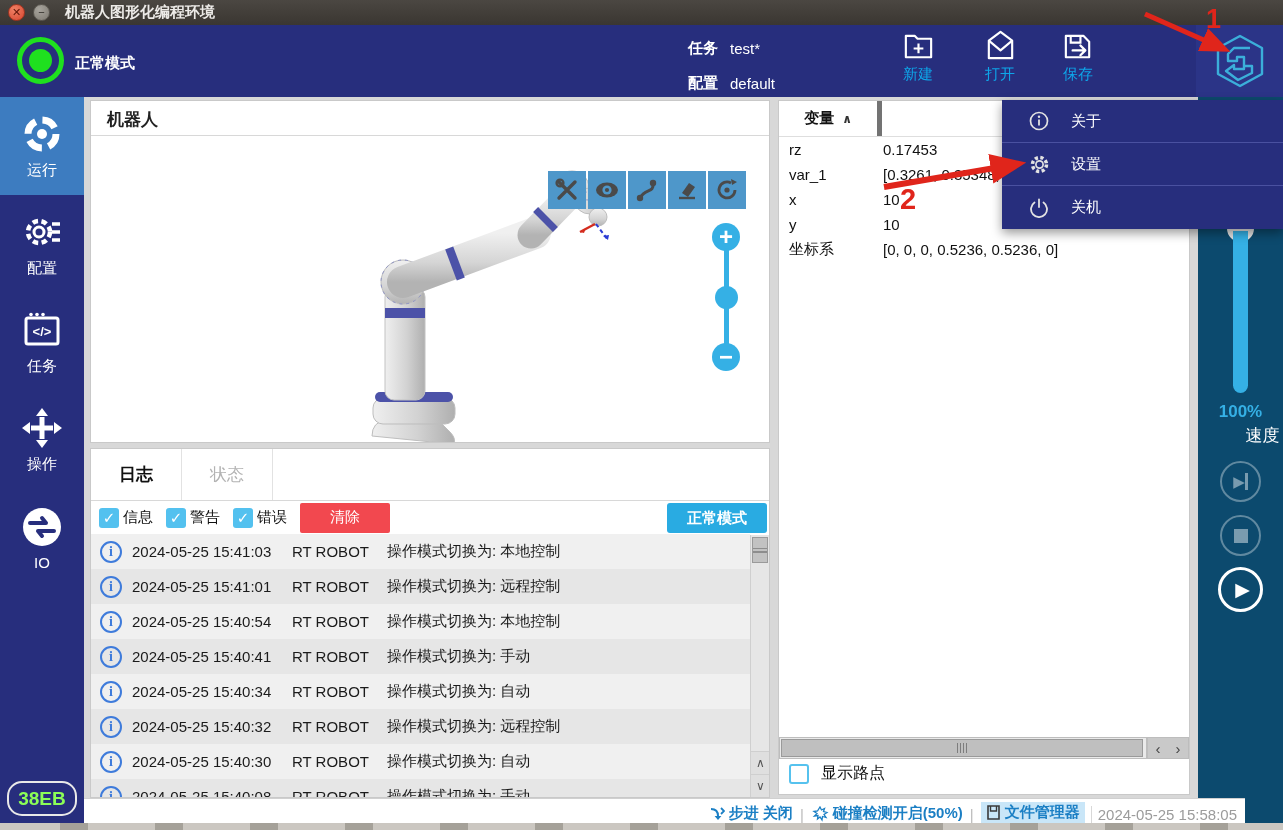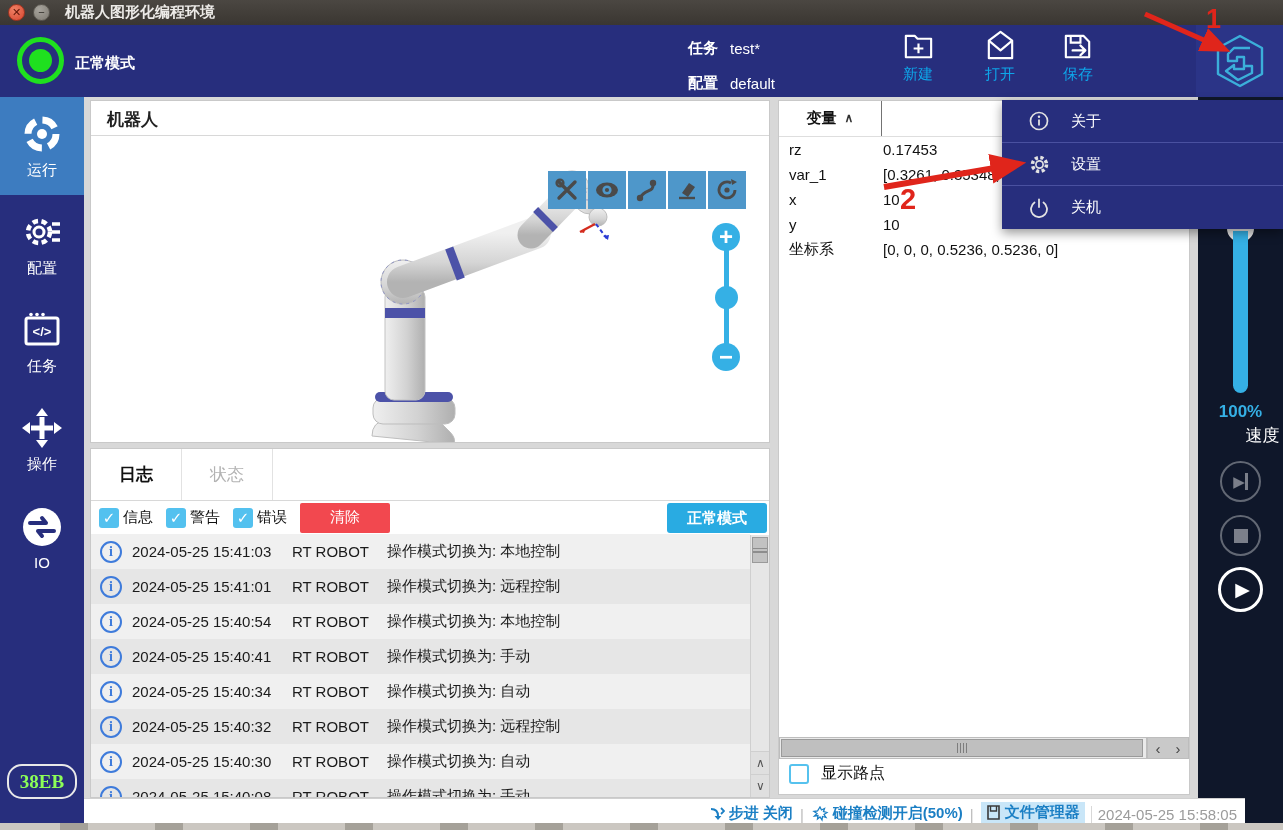--- a/index.html
+++ b/index.html
@@ -31,22 +31,22 @@
   .logo-box { position:absolute; right:0; top:0; width:87px; height:72px; background:#2B3487;
     display:flex; align-items:center; justify-content:center; cursor:pointer; }
 
   
   .sidebar { position:absolute; left:0; top:97px; width:84px; height:726px; background:#272E7D; }
   .side-item { height:98px; display:flex; flex-direction:column; align-items:center; justify-content:center;
     gap:5px; color:#fff; cursor:pointer; }
   .side-item.active { background:#3D7CC0; }
   .side-item svg { width:44px; height:44px; }
   .side-item .lbl { font-size:15px; }
-  .device-badge { position:absolute; left:7px; bottom:24px; width:70px; height:35px; border:2px solid #E9E9E9;
-    border-radius:15px; color:#8CFF57; font-size:19px; font-weight:bold; display:flex; align-items:center; justify-content:center;font-family:Liberation Serif, serif; }
+  .device-badge { position:absolute; left:7px; bottom:7px; width:70px; height:35px; border:2px solid #E9E9E9;
+    border-radius:15px; color:#8CFF57; font-size:19px; font-weight:bold; display:flex; align-items:center; justify-content:center; }
 
   
   .robot-panel { position:absolute; left:90px; top:100px; width:680px; height:343px; background:#fff; border:1px solid #C9C9C9; }
   .panel-title { height:35px; padding:7px 16px; font-size:17px; font-weight:bold; color:#222; border-bottom:1px solid #D8D8D8; }
   .viewport { position:relative; width:100%; height:306px; overflow:hidden; }
   .view-toolbar { position:absolute; left:457px; top:35px; display:flex; gap:2px; }
   .view-btn { width:38px; height:38px; background:#4E97CA; display:flex; align-items:center; justify-content:center; cursor:pointer; }
   .view-btn svg { width:26px; height:26px; }
   .zoomctl-plus, .zoomctl-minus { position:absolute; left:621px; width:28px; height:28px; border-radius:50%;
     background:#35B0E5; color:#fff; font-size:24px; font-weight:bold; display:flex; align-items:center; justify-content:center;
@@ -82,38 +82,38 @@
   .v-scroll { position:absolute; right:0; top:86px; bottom:0; width:19px; background:#E6E6E6; border-left:1px solid #CFCFCF; }
   .v-thumb { position:absolute; left:1px; top:2px; width:16px; height:26px; background:#C2C2C2; border:1px solid #9a9a9a;
     background-image:linear-gradient(#C2C2C2 40%, #8d8d8d 40%, #8d8d8d 46%, #C2C2C2 46%, #C2C2C2 55%, #8d8d8d 55%, #8d8d8d 61%, #C2C2C2 61%); cursor:pointer; }
   .v-btn { position:absolute; left:0; width:19px; height:23px; background:#DFDFDF; color:#555; font-size:12px;
     display:flex; align-items:center; justify-content:center; cursor:pointer; border-top:1px solid #cfcfcf; }
   .v-up { bottom:23px; } .v-down { bottom:0; }
 
   
   .vars-panel { position:absolute; left:778px; top:100px; width:412px; height:695px; background:#fff; border:1px solid #C9C9C9; }
   .vars-header { height:36px; border-bottom:1px solid #DEDEDE; display:flex; align-items:center; }
-  .vars-header .hd { width:103px; height:100%; border-right:1px solid #737373; display:flex; align-items:center;
-    justify-content:center; gap:8px; font-size:15px; font-weight:bold; color:#111; cursor:pointer;font-family:Liberation Serif, serif; }
+  .vars-header .hd { width:103px; height:100%; border-right:5px solid #737373; display:flex; align-items:center;
+    justify-content:center; gap:8px; font-size:15px; font-weight:bold; color:#111; cursor:pointer; }
   .collapse-icon { font-size:12px; color:#333; }
   .var-row { height:25px; display:flex; align-items:center; font-size:15px; color:#111; }
   .var-name { width:104px; padding-left:10px; flex:none; }
   .var-value { white-space:nowrap; overflow:hidden; }
   .h-scroll { position:absolute; left:0; top:636px; width:368px; height:22px; background:#EAEAEA; border:1px solid #BDBDBD; }
   .h-thumb { position:absolute; left:1px; top:1px; width:362px; height:18px; background:#BFBFBF; border:1px solid #9a9a9a;
     display:flex; align-items:center; justify-content:center; gap:2px; cursor:pointer; }
   .h-thumb i { width:1px; height:10px; background:#7d7d7d; }
   .h-btns { position:absolute; left:368px; top:636px; width:42px; height:22px; background:#C9C9C9; border:1px solid #BDBDBD;
     display:flex; }
   .h-btn { flex:1; display:flex; align-items:center; justify-content:center; color:#444; font-size:15px; cursor:pointer; }
   .waypoint-row { position:absolute; left:10px; top:662px; display:flex; align-items:center; gap:8px; }
   .waypoint-row .lbl { font-size:16px; color:#111; }
 
   
-  .speed-panel { position:absolute; left:1198px; top:97px; width:85px; height:726px; background:#0f172a; }
+  .speed-panel { position:absolute; left:1198px; top:97px; width:85px; height:726px; background:#0c4a6e; }
   .slider-knob { position:absolute; left:29px; top:118px; width:27px; height:27px; border-radius:50%; background:#E3E3E3; cursor:pointer; }
   .slider-track { position:absolute; left:35px; top:134px; width:15px; height:162px; background:#35B0E5; border-radius:0 0 8px 8px; }
   .speed-percent { position:absolute; top:305px; width:100%; text-align:center; color:#35B0E5; font-size:17px; font-weight:bold; }
   .speed-label { position:absolute; top:327px; width:100%; text-align:center; color:#fff; font-size:17px;padding-left:44px; }
   .t-btn { position:absolute; left:22px; width:41px; height:41px; border-radius:50%; display:flex; align-items:center;
     justify-content:center; cursor:pointer; }
   .t-dim { border:2px solid rgba(255,255,255,.35); color:rgba(255,255,255,.45); }
   .t-skip { top:364px; } .t-stop { top:418px; }
   .t-play { top:470px; left:20px; width:45px; height:45px; border:3px solid #fff; color:#fff; }
   .glyph-skip { font-size:15px; letter-spacing:-2px; }

